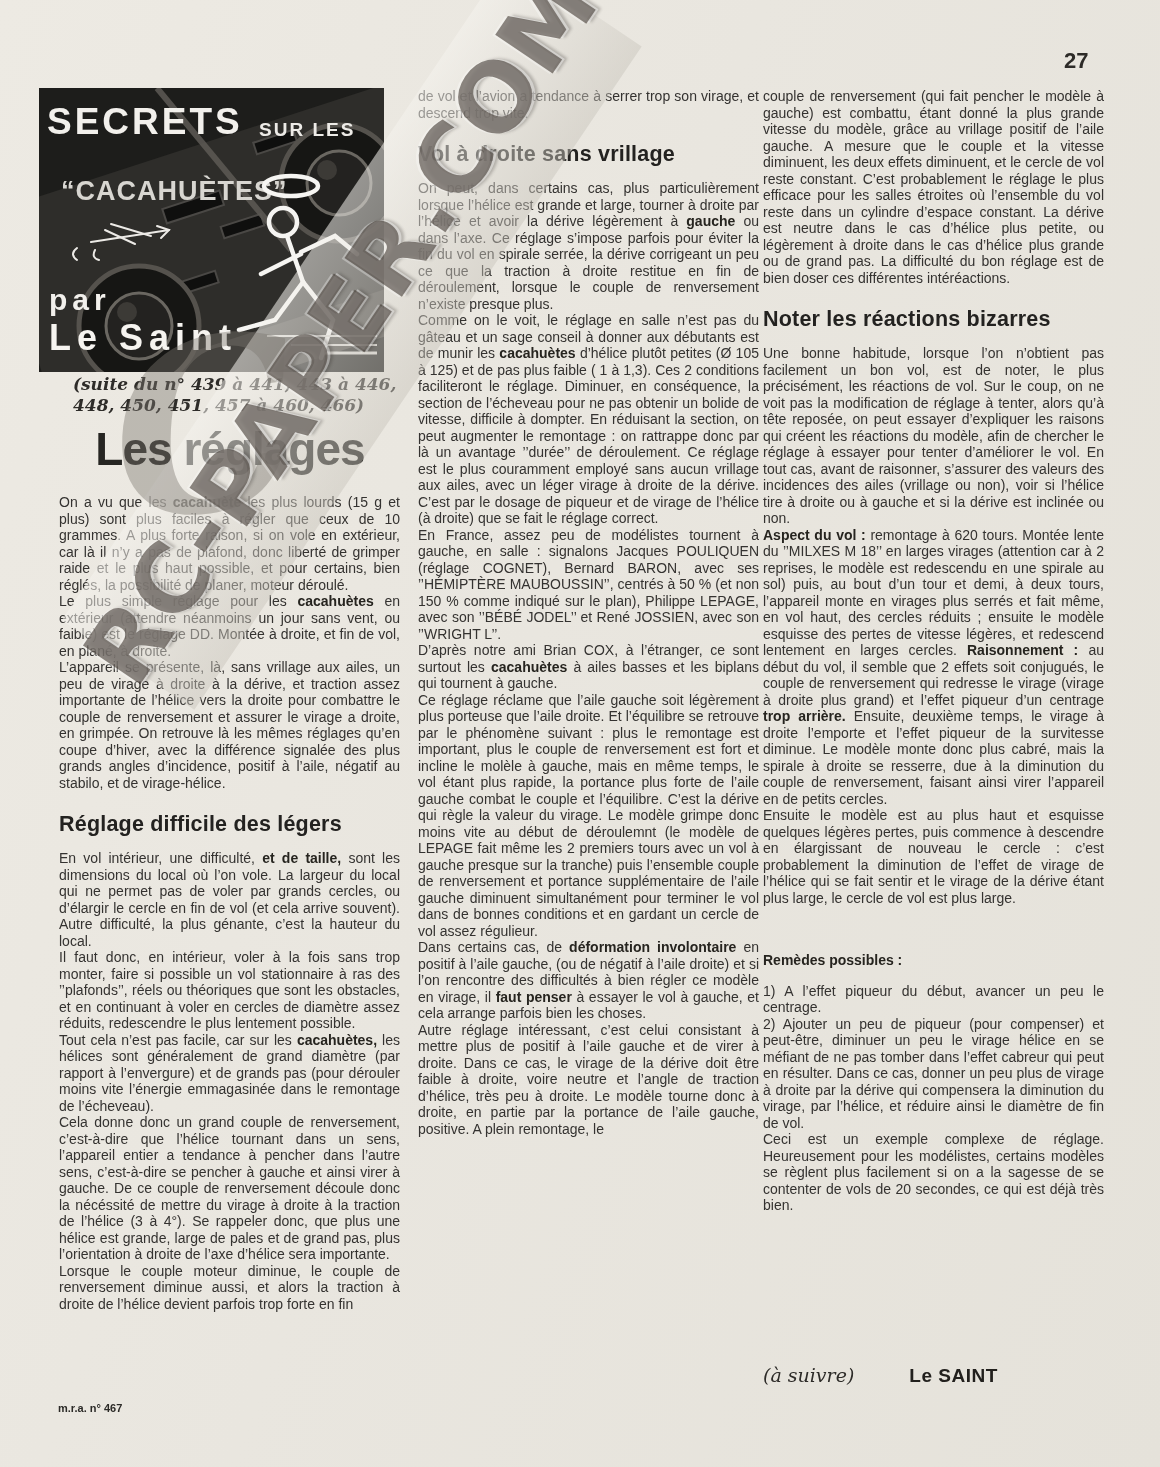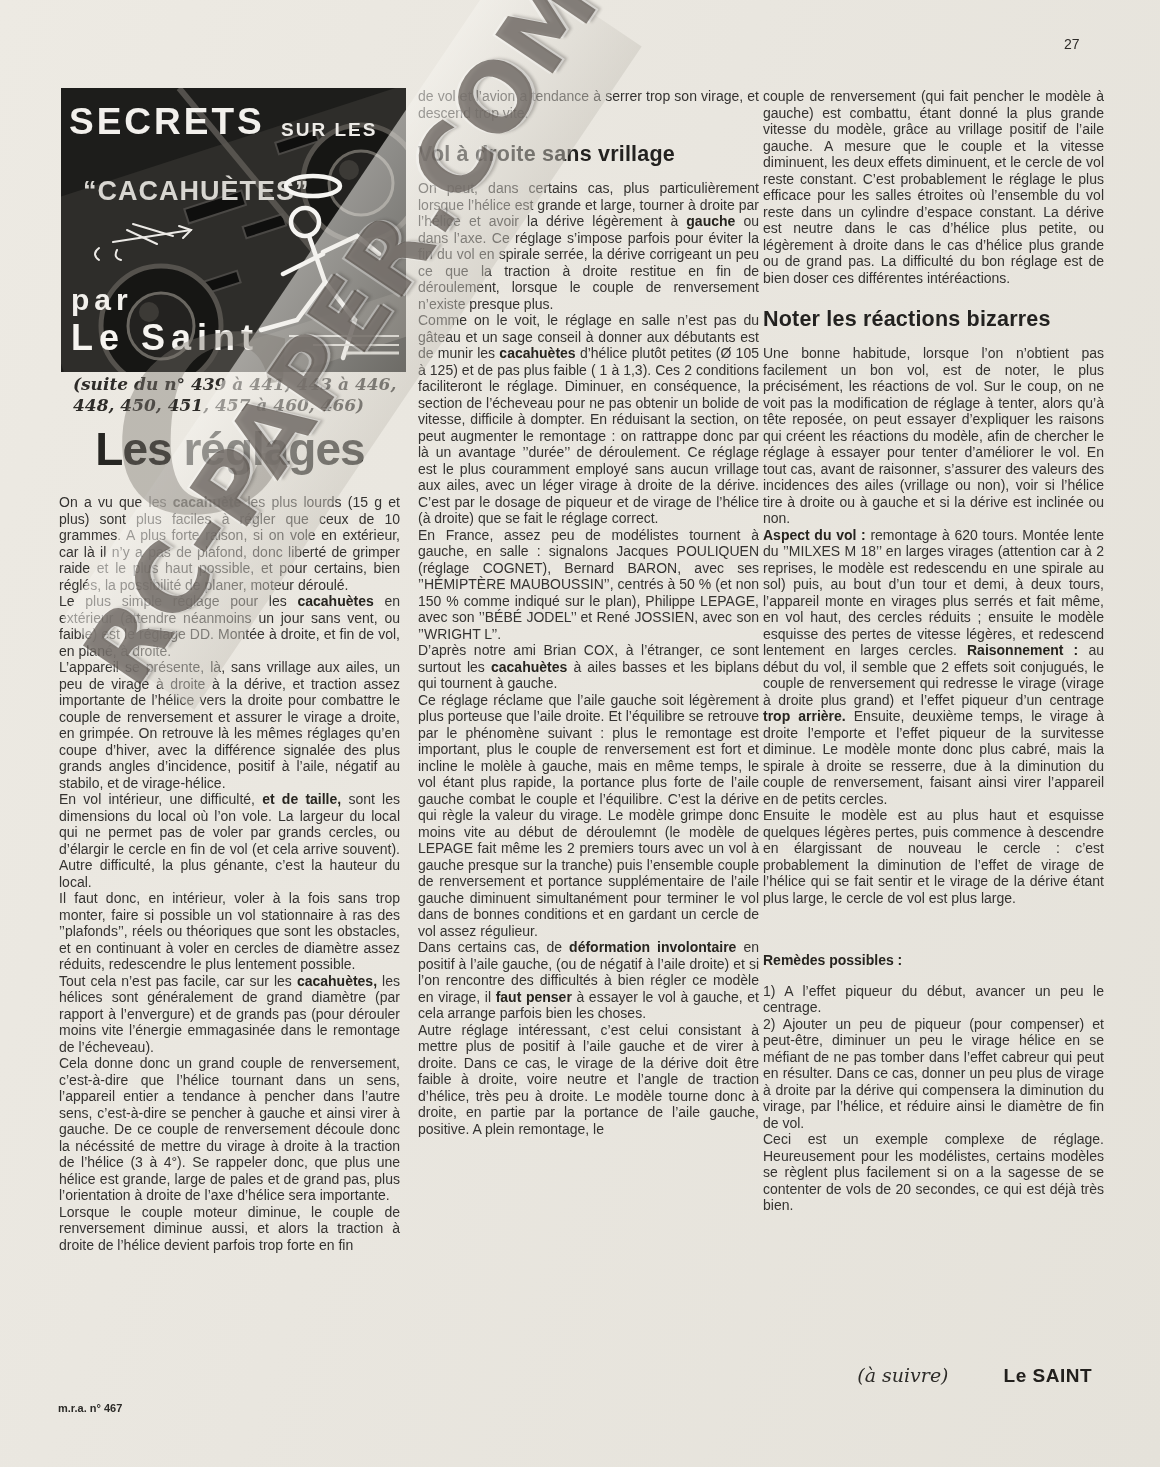--- a/index.html
+++ b/index.html
@@ -8,26 +8,26 @@
     position:relative;
     background:#e9e6df;
     font-family:"Liberation Sans", sans-serif;
     overflow:hidden;
   }
   .page {
     position:absolute; inset:0;
     background:linear-gradient(110deg,#edeae3 0%,#e9e6df 45%,#e5e2da 100%);
   }
   .pagenum {
-    position:absolute; left:1064px; top:36px;
-    font-weight:normal; font-size:14px; color:#2d2b28;
+    position:absolute; left:1064px; top:48px;
+    font-weight:bold; font-size:22px; color:#2d2b28;
   }
   
   .logo-box {
-    position:absolute; left:61px; top:88px; width:345px; height:284px;
+    position:absolute; left:39px; top:88px; width:345px; height:284px;
     background:#1d1d1b;
   }
   .logo-box svg { display:block; }
   
   .continuation {
     position:absolute; left:73px; top:374px; width:331px;
     font-family:"DejaVu Serif", serif; font-style:italic; font-weight:bold;
     font-size:17px; line-height:21px; color:#2e2c29;
   }
   .title {
@@ -48,21 +48,21 @@
   .body-par b, .sub-heading { color:#26241f; }
   .col-heading {
     font-size:21.5px; line-height:25px; font-weight:bold;
     letter-spacing:.2px; color:#232220; text-align:left;
     margin:21px 0 13px;
   }
   .sub-heading { font-weight:bold; margin:46px 0 14px; }
   
   .signature {
     position:absolute; left:763px; top:1364px; width:341px;
-    display:flex; justify-content:flex-end; align-items:baseline;
+    display:flex; justify-content:flex-start; align-items:baseline;
     gap:55px; padding-right:12px;
   }
   .signature .tbc {
     font-family:"DejaVu Serif", serif; font-style:italic; font-size:19px; color:#2d2b28;
   }
   .signature .author { font-weight:bold; font-size:19px; color:#22201d; letter-spacing:.5px; }
   .footer {
     position:absolute; left:58px; top:1402px;
     font-weight:bold; font-size:11px; color:#2b2a27;
   }
@@ -155,20 +155,21 @@
   </div>
 
   <div class="continuation">(suite du n° 439 à 441, 443 à 446, 448, 450, 451, 457 à 460, 466)</div>
 
   <h1 class="title">Les réglages</h1>
 
   <div id="col1" class="col">
       <p class="body-par">On a vu que les <b>cacahuète</b> les plus lourds (15 g et plus) sont plus faciles à régler que ceux de 10 grammes. A plus forte raison, si on vole en extérieur, car là il n’y a pas de plafond, donc liberté de grimper raide et le plus haut possible, et pour certains, bien réglés, la possibilité de planer, moteur déroulé.</p>
       <p class="body-par">Le plus simple réglage pour les <b>cacahuètes</b> en extérieur (attendre néanmoins un jour sans vent, ou faible) est le réglage DD. Montée à droite, et fin de vol, en plané, à droite.</p>
       <p class="body-par">L’appareil se présente, là, sans vrillage aux ailes, un peu de virage à droite à la dérive, et traction assez importante de l’hélice vers la droite pour combattre le couple de renversement et assurer le virage a droite, en grimpée. On retrouve là les mêmes réglages qu’en coupe d’hiver, avec la différence signalée des plus grands angles d’incidence, positif à l’aile, négatif au stabilo, et de virage-hélice.</p>
+      <h2 class="col-heading">Réglage difficile des légers</h2>
       <p class="body-par">En vol intérieur, une difficulté, <b>et de taille,</b> sont les dimensions du local où l’on vole. La largeur du local qui ne permet pas de voler par grands cercles, ou d’élargir le cercle en fin de vol (et cela arrive souvent). Autre difficulté, la plus génante, c’est la hauteur du local.</p>
       <p class="body-par">Il faut donc, en intérieur, voler à la fois sans trop monter, faire si possible un vol stationnaire à ras des ’’plafonds’’, réels ou théoriques que sont les obstacles, et en continuant à voler en cercles de diamètre assez réduits, redescendre le plus lentement possible.</p>
       <p class="body-par">Tout cela n’est pas facile, car sur les <b>cacahuètes,</b> les hélices sont généralement de grand diamètre (par rapport à l’envergure) et de grands pas (pour dérouler moins vite l’énergie emmagasinée dans le remontage de l’écheveau).</p>
       <p class="body-par">Cela donne donc un grand couple de renversement, c’est-à-dire que l’hélice tournant dans un sens, l’appareil entier a tendance à pencher dans l’autre sens, c’est-à-dire se pencher à gauche et ainsi virer à gauche. De ce couple de renversement découle donc la nécéssité de mettre du virage à droite à la traction de l’hélice (3 à 4°). Se rappeler donc, que plus une hélice est grande, large de pales et de grand pas, plus l’orientation à droite de l’axe d’hélice sera importante.</p>
       <p class="body-par">Lorsque le couple moteur diminue, le couple de renversement diminue aussi, et alors la traction à droite de l’hélice devient parfois trop forte en fin</p>
     </div>
   <div id="col2" class="col">
       <p class="body-par">de vol et l’avion a tendance à serrer trop son virage, et descend trop vite.</p>
       <h2 class="col-heading">Vol à droite sans vrillage</h2>
       <p class="body-par">On peut, dans certains cas, plus particulièrement lorsque l’hélice est grande et large, tourner à droite par l’hélice et avoir la dérive légèrement à <b>gauche</b> ou dans l’axe. Ce réglage s’impose parfois pour éviter la fin du vol en spirale serrée, la dérive corrigeant un peu ce que la traction à droite restitue en fin de déroulement, lorsque le couple de renversement n’existe presque plus.</p>

